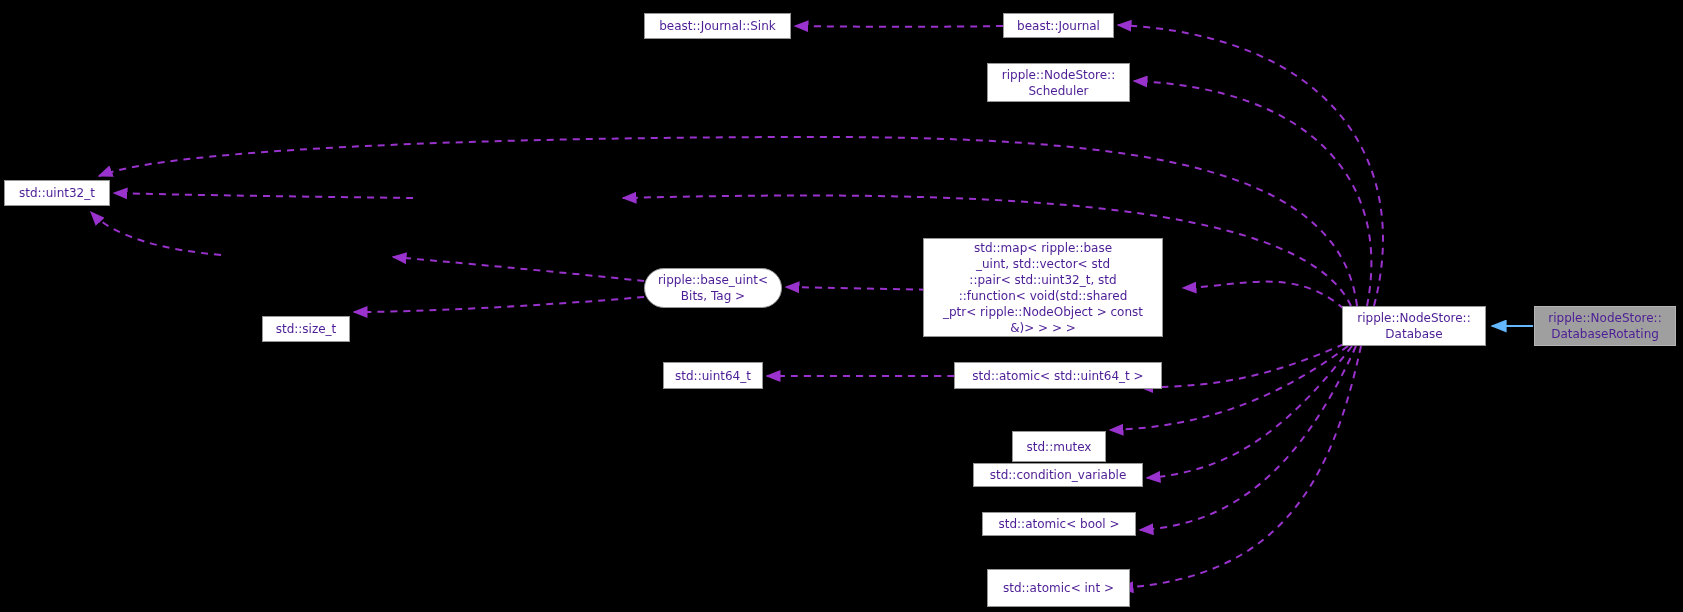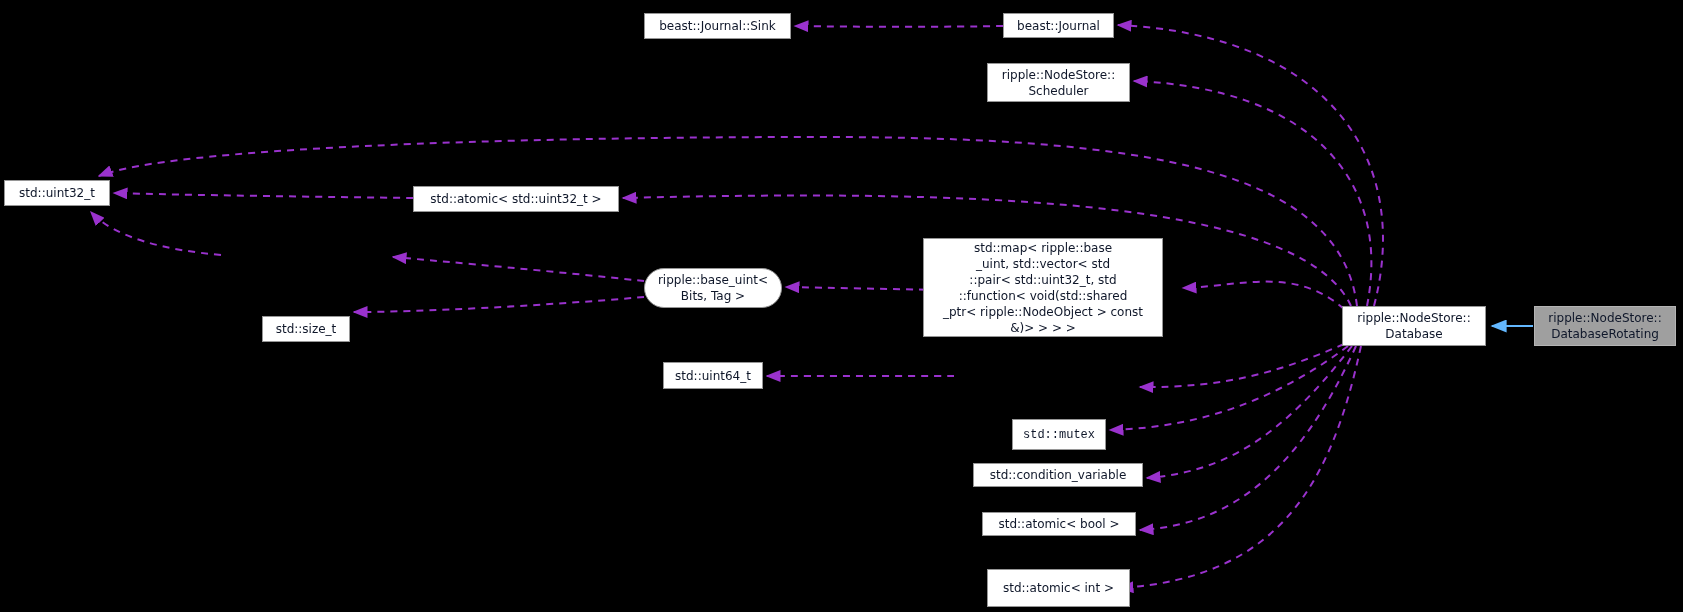--- a/index.html
+++ b/index.html
@@ -11,21 +11,21 @@
     overflow:hidden;
   }
   .edges{position:absolute;left:0;top:0;}
   .edge{fill:none;stroke:#9a32cd;stroke-width:2;stroke-dasharray:7 6;}
   .inherit{fill:none;stroke:#63b8ff;stroke-width:2;}
   .node{
     position:absolute;
     box-sizing:border-box;
     background:#ffffff;
     border:1.5px solid #969696;
-    color:#0f172a;
+    color:#4c1d95;
     font-size:12px;
     line-height:16px;
     display:flex;align-items:center;justify-content:center;
     text-align:center;
     white-space:pre-line;
     padding:1px 1px;
   }
   .node.current{
     background:#9f9f9f;
     border-color:#b4b4b4;
@@ -68,39 +68,39 @@
 
   <div class="node" style="left:644px;top:13px;width:147px;height:26px;">beast::Journal::Sink</div>
 
   <div class="node" style="left:1003px;top:13px;width:111px;height:25px;">beast::Journal</div>
 
   <div class="node" style="left:987px;top:63px;width:143px;height:39px;">ripple::NodeStore::
 Scheduler</div>
 
   <div class="node" style="left:4px;top:180px;width:106px;height:26px;">std::uint32_t</div>
 
-  <div class="node" style="left:413px;top:186px;width:206px;height:26px;">std::atomic&lt; std::uint32_t &gt;</div>
 
 
   <div class="node" style="left:262px;top:316px;width:88px;height:26px;">std::size_t</div>
 
   <div class="node" style="left:644px;top:268px;width:138px;height:40px;border-radius:20px;">ripple::base_uint&lt;
 Bits, Tag &gt;</div>
 
   <div class="node" style="left:923px;top:238px;width:240px;height:99px;">std::map&lt; ripple::base
 _uint, std::vector&lt; std
 ::pair&lt; std::uint32_t, std
 ::function&lt; void(std::shared
 _ptr&lt; ripple::NodeObject &gt; const
 &amp;)&gt; &gt; &gt; &gt;</div>
 
   <div class="node" style="left:663px;top:362px;width:100px;height:27px;">std::uint64_t</div>
 
+  <div class="node" style="left:954px;top:362px;width:208px;height:27px;">std::atomic&lt; std::uint64_t &gt;</div>
 
-  <div class="node" style="left:1012px;top:419px;width:94px;height:31px;font-family:Liberation Mono, monospace;">std::mutex</div>
+  <div class="node" style="left:1012px;top:431px;width:94px;height:31px;">std::mutex</div>
 
   <div class="node" style="left:973px;top:463px;width:170px;height:24px;">std::condition_variable</div>
 
   <div class="node" style="left:982px;top:512px;width:154px;height:24px;">std::atomic&lt; bool &gt;</div>
 
   <div class="node" style="left:987px;top:569px;width:143px;height:38px;">std::atomic&lt; int &gt;</div>
 
   <div class="node" style="left:1342px;top:306px;width:144px;height:40px;">ripple::NodeStore::
 Database</div>
 

